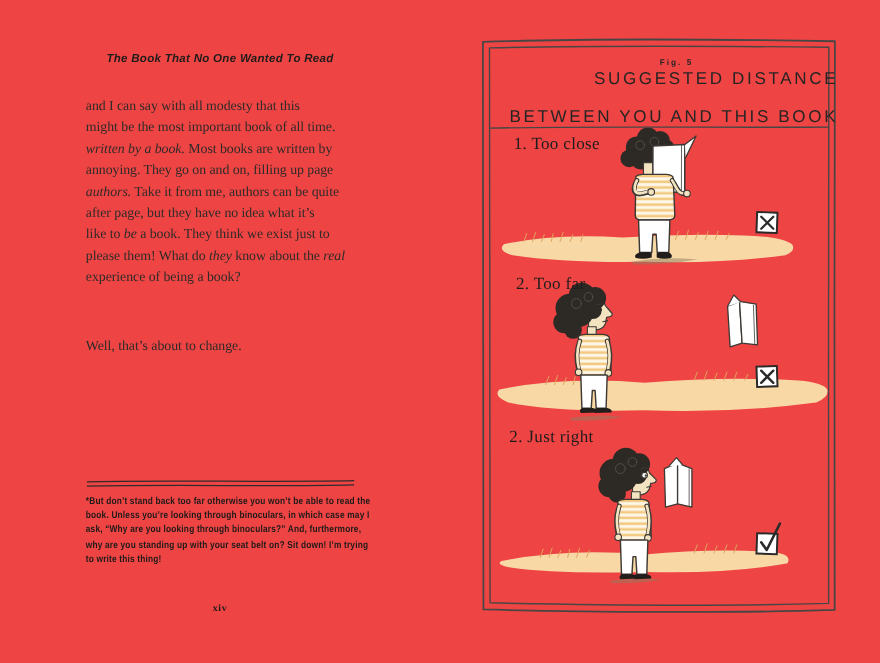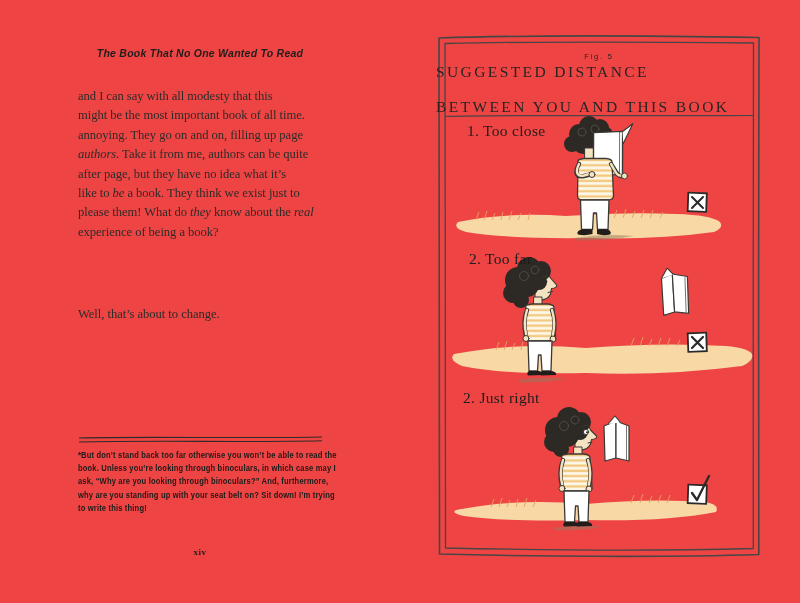--- a/index.html
+++ b/index.html
@@ -21,25 +21,25 @@
       font-family:"Liberation Sans",sans-serif;font-weight:bold;font-size:9px;color:#1d1b19;
       white-space:nowrap;}
   .footnote .fln{height:13.2px;line-height:13.2px;letter-spacing:.2px;}
   .page-number{position:absolute;left:60px;top:547px;width:280px;text-align:center;
       font-family:Liberation Serif, serif;font-weight:bold;font-size:9px;
       letter-spacing:.5px;color:#1d1b19;}
 
   
   .panel{position:absolute;left:436px;top:32px;width:326px;height:528px;}
   .panel svg{position:absolute;left:0;top:0;}
-  .fig-label{position:absolute;left:0;top:20px;width:326px;text-align:center;
-      font-family:"Liberation Sans",sans-serif;font-weight:normal;font-size:7.5px;
+  .fig-label{position:absolute;left:16px;top:20px;width:326px;text-align:center;
+      font-family:"Liberation Sans",sans-serif;font-weight:bold;font-size:7.5px;
       letter-spacing:1.8px;color:#262524;}
-  .fig-title{position:absolute;left:0;width:326px;text-align:left;
-      font-family:Liberation Serif, serif;font-size:15.5px;letter-spacing:2.4px;
+  .fig-title{position:absolute;left:0;width:326px;text-align:right;
+      font-family:Liberation Sans, sans-serif;font-size:15.5px;letter-spacing:2.4px;
       color:#262524;white-space:nowrap;}
   #title1{top:31px;}
   #title2{top:50px;margin-top:16px;}
   .sec-label{position:absolute;font-family:"Liberation Serif",serif;font-size:15.5px;
       color:#1e1d1c;letter-spacing:.3px;z-index:5;white-space:nowrap;}
   #label1{left:31px;top:90px;}
   #label2{left:33px;top:218px;}
   #label3{left:27px;top:357px;}
   .secsvg{position:absolute;left:0;}
   #sec1{top:84px;}
@@ -49,20 +49,21 @@
 </head>
 <body>
 
 <div id="stage">
 
   <div class="running-head">The Book That No One Wanted To Read</div>
 
   <div class="bodyblock" id="para1">
     <div class="ln"><span>and I can say with all modesty that this</span></div>
     <div class="ln"><span>might be the most important book of all time.</span></div>
+    <div class="ln"><span class="it">written by a book.</span><span> Most books are written by</span></div>
     <div class="ln"><span>annoying. They go on and on, filling up page</span></div>
     <div class="ln"><span class="it">authors.</span><span> Take it from me, authors can be quite</span></div>
     <div class="ln"><span>after page, but they have no idea what it’s</span></div>
     <div class="ln"><span>like to </span><span class="it">be</span><span> a book. They think we exist just to</span></div>
     <div class="ln"><span>please them! What do </span><span class="it">they</span><span> know about the </span><span class="it">real</span></div>
     <div class="ln"><span>experience of being a book?</span></div>
   </div>
 
   <div class="bodyblock" id="para2">
     <div class="ln"><span>Well, that’s about to change.</span></div>

